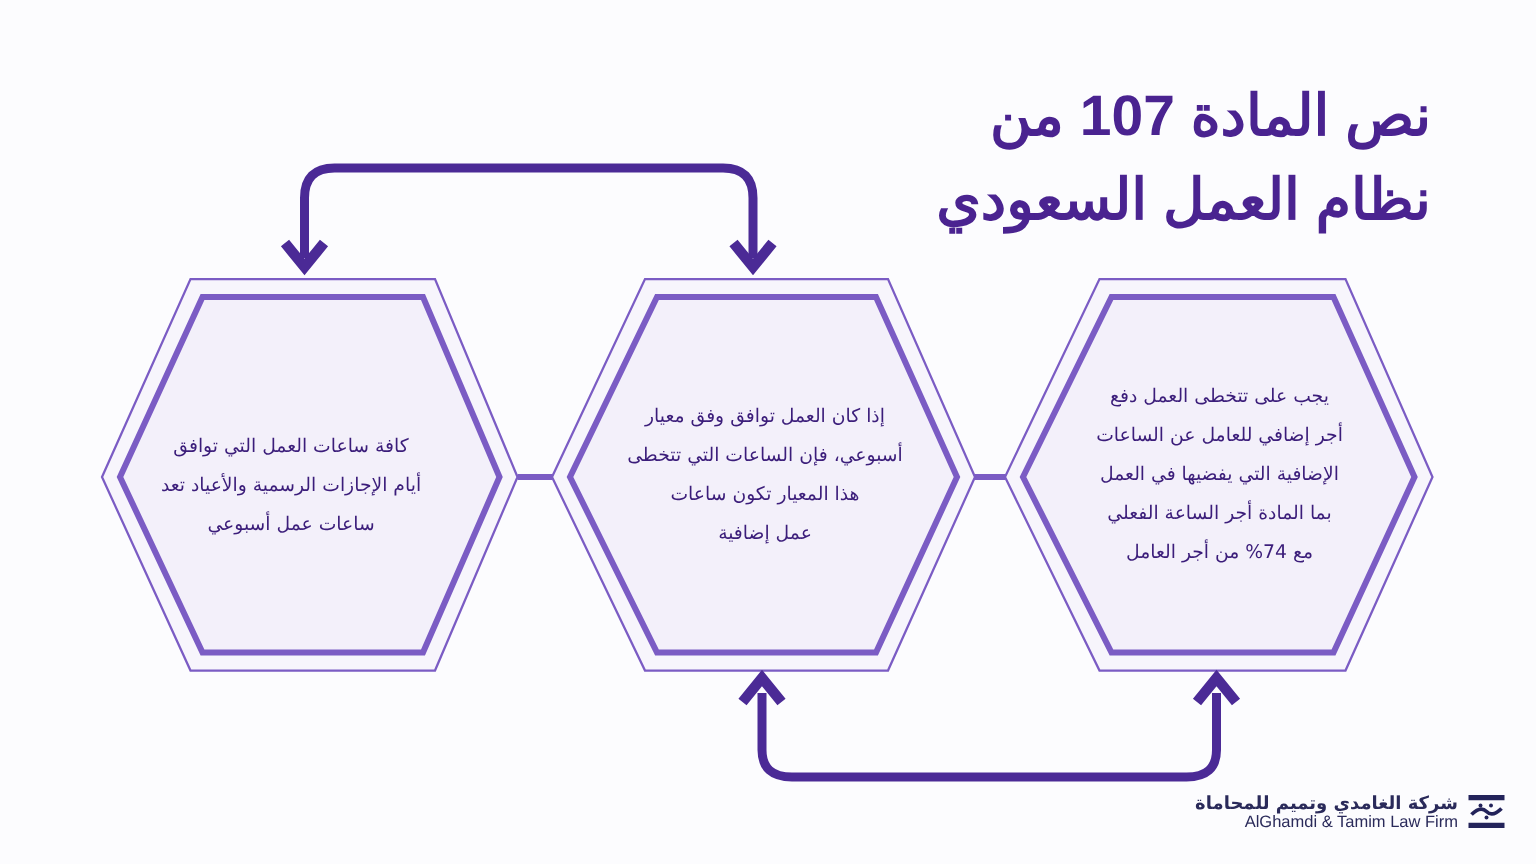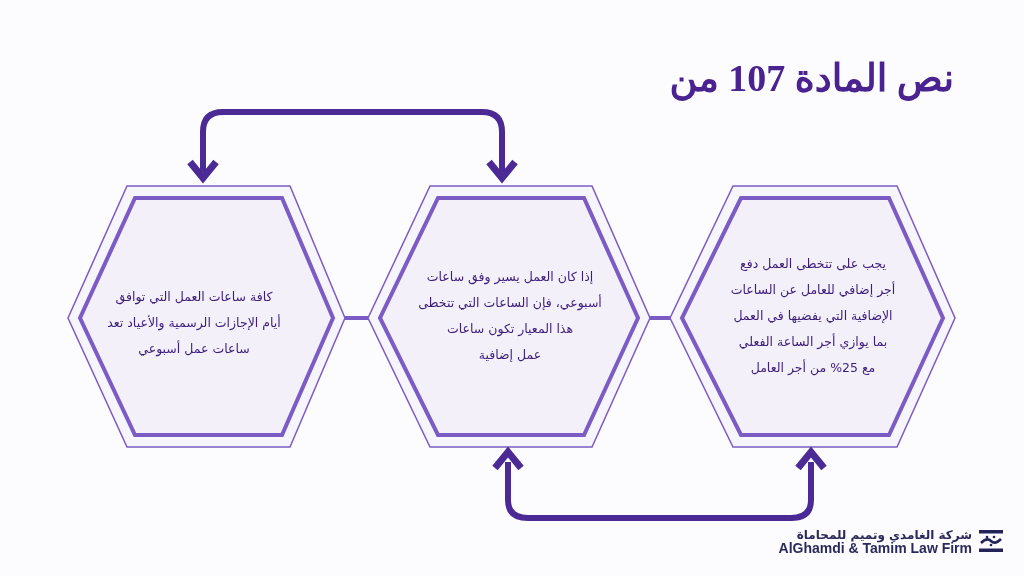--- a/index.html
+++ b/index.html
@@ -5,43 +5,44 @@
   html, body { margin:0; padding:0; }
   body {
     width:1024px; height:576px; position:relative; overflow:hidden;
     background:#fcfcfe;
     font-family: "DejaVu Sans", sans-serif;
   }
   .title {
     position:absolute; right:70px; top:50px; width:460px;
     direction:rtl; text-align:right;
     color:#4a2390; font-weight:bold; font-size:38px; line-height:56px;
-    font-family: Liberation Serif, serif;
+    font-family: Liberation Sans, sans-serif;
   }
   .title div { white-space:nowrap; }
   svg.diagram { position:absolute; left:0; top:0; }
   .hex-text {
     position:absolute; direction:rtl; text-align:center;
     color:#3b1d7a; font-size:12.5px; line-height:26px;
     font-family: "DejaVu Sans", sans-serif;
   }
   .hex-text div { white-space:nowrap; }
   .logo {
     position:absolute; right:20px; top:528px; display:flex; align-items:center; gap:6px;
   }
   .logo-text { text-align:right; color:#2a2a5a; }
   .logo-ar { direction:rtl; font-size:12px; font-weight:bold; line-height:13px; font-family:"DejaVu Sans", sans-serif; }
-  .logo-en { font-size:14px; font-weight:bold; line-height:12px; font-family:"Liberation Sans", sans-serif; }
+  .logo-en { font-size:11px; font-weight:normal; line-height:12px; font-family:"Liberation Sans", sans-serif; }
   .logo-mark { width:26px; height:26px; }
 </style>
 </head>
 <body>
 
 <div class="title">
   <div>نص المادة 107 من</div>
+  <div>نظام العمل السعودي</div>
 </div>
 
 <svg class="diagram" width="1024" height="576" viewBox="0 0 1024 576">
 
   <line x1="345" y1="318" x2="368" y2="318" stroke="#7b5cc4" stroke-width="4"></line>
   <line x1="650" y1="318" x2="670" y2="318" stroke="#7b5cc4" stroke-width="4"></line>
 
   <g>
     <polygon points="127,186 290,186 345,318 290,447 127,447 68,318" fill="#f7f5fc" stroke="#7b5cc4" stroke-width="1.5"></polygon>
     <polygon points="135,198 282,198 333,318 282,435 135,435 80,318" fill="#f3f0fa" stroke="#7b5cc4" stroke-width="4"></polygon>
@@ -67,26 +68,26 @@
     <path d="M508,462 L508,500 Q508,518 528,518 L791,518 Q811,518 811,500 L811,462" fill="none" stroke="#4b2a96" stroke-width="6"></path>
     <path d="M495,468 L508,452 L521,468" fill="none" stroke="#4b2a96" stroke-width="7" stroke-linejoin="miter"></path>
     <path d="M798,468 L811,452 L824,468" fill="none" stroke="#4b2a96" stroke-width="7" stroke-linejoin="miter"></path>
   </g>
 </svg>
 
 <div class="hex-text" style="left:693px; top:251px; width:240px;">
   <div>يجب على تتخطى العمل دفع</div>
   <div>أجر إضافي للعامل عن الساعات</div>
   <div>الإضافية التي يفضيها في العمل</div>
-  <div>بما يوازي أجر الساعة الفعلي</div>
-  <div>مع 25% من أجر العامل</div>
+  <div>بما المادة أجر الساعة الفعلي</div>
+  <div>مع 74% من أجر العامل</div>
 </div>
 
 <div class="hex-text" style="left:390px; top:264px; width:240px;">
-  <div>إذا كان العمل يسير وفق ساعات</div>
+  <div>إذا كان العمل توافق وفق معيار</div>
   <div>أسبوعي، فإن الساعات التي تتخطى</div>
   <div>هذا المعيار تكون ساعات</div>
   <div>عمل إضافية</div>
 </div>
 
 <div class="hex-text" style="left:74px; top:284px; width:240px;">
   <div>كافة ساعات العمل التي توافق</div>
   <div>أيام الإجازات الرسمية والأعياد تعد</div>
   <div>ساعات عمل أسبوعي</div>
 </div>

